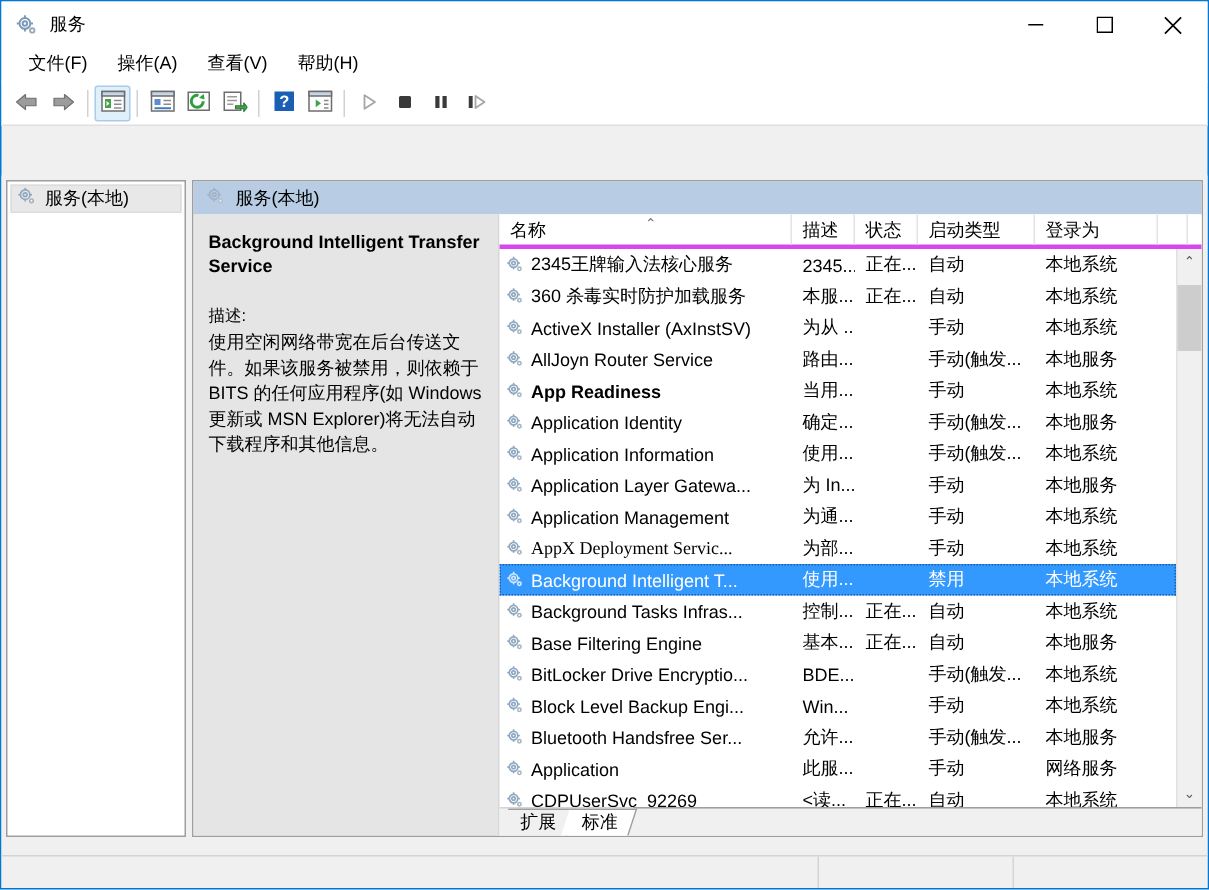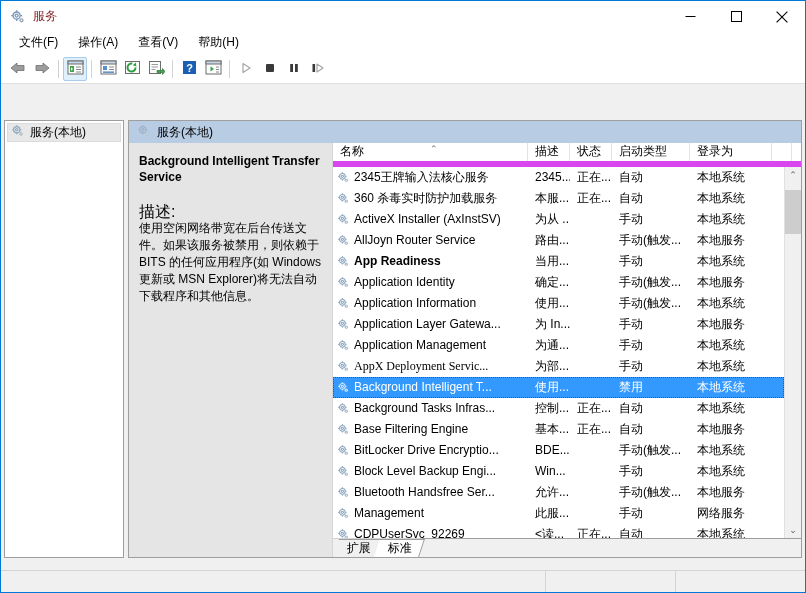--- a/index.html
+++ b/index.html
@@ -33,21 +33,21 @@
     margin-left: 9px; margin-right: 7px;
     width: 16px; height: 16px;
     position: relative;
     flex: 0 0 auto;
   }
   .gear {
     width: 16px; height: 16px;
     display: block;
   }
   .title-text {
-    font-size: 12px; color: #7f1d1d;
+    font-size: 12px; color: #000000;
     letter-spacing: .2px;
   }
   .caption-buttons {
     position: absolute; right: 0; top: 0;
     height: 31px; display: flex;
   }
   .capbtn {
     width: 46px; height: 31px;
     display: flex; align-items: center; justify-content: center;
     background: transparent; border: 0; padding: 0;
@@ -145,34 +145,34 @@
     padding: 10px 10px 0 10px;
     background: #e5e5e5;
     overflow: hidden;
   }
   .detail-title {
     font-weight: bold; font-size: 12px;
     line-height: 16px;
     margin-bottom: 18px;
     color: #000;
   }
-  .detail-desc-label { font-size: 16px; line-height: 17px; }
+  .detail-desc-label { font-size: 11px; line-height: 17px; }
   .detail-desc-body { font-size: 12px; line-height: 17px; }
   
   .listwrap {
     flex: 1 1 auto; min-width: 0;
     display: flex; flex-direction: column;
     border-left: 1px solid #d6d6d6;
     background: #ffffff;
   }
   .list-header {
     display: flex;
     height: 26px; min-height: 22px;
     background: #ffffff;
-    border-bottom: 6px solid #d946ef;
+    border-bottom: 3px solid #d946ef;
     box-sizing: border-box;
   }
   .hcell {
     position: relative;
     display: flex; align-items: center;
     padding-left: 7px;
     font-size: 12px; color: #000;
     box-sizing: border-box;
     border-right: 1px solid #e3e3e3;
     cursor: default;
@@ -937,21 +937,21 @@
                         <g fill="#8fa8c0">
                           <rect x="6" y="1.4" width="1.3" height="1.8"></rect>
                           <rect x="6" y="10" width="1.3" height="1.8"></rect>
                           <rect x="1.4" y="6" width="1.8" height="1.3"></rect>
                           <rect x="10" y="6" width="1.8" height="1.3"></rect>
                         </g>
                         <circle cx="11.4" cy="11.3" r="2" fill="#a6b4c2"></circle>
                         <circle cx="11.4" cy="11.3" r="0.75" fill="#ffffff"></circle>
                       </svg>
                     </span>
-                    <span class="txt">Management</span>
+                    <span class="txt">Application</span>
                   </div>
                   <div class="cell pad" style="width: 42px; flex: 0 0 42px;">此服...</div>
                   <div class="cell pad" style="width: 42px; flex: 0 0 42px;"></div>
                   <div class="cell pad" style="width: 78px; flex: 0 0 78px;">手动</div>
                   <div class="cell pad" style="width: 82px; flex: 0 0 82px;">网络服务</div>
                 </div>
                 <div class="row">
                   <div class="cell name" style="width: 195px; flex: 0 0 195px;">
                     <span style="display: inline-flex;">
                       <svg width="13" height="13" viewBox="0 0 16 16">

